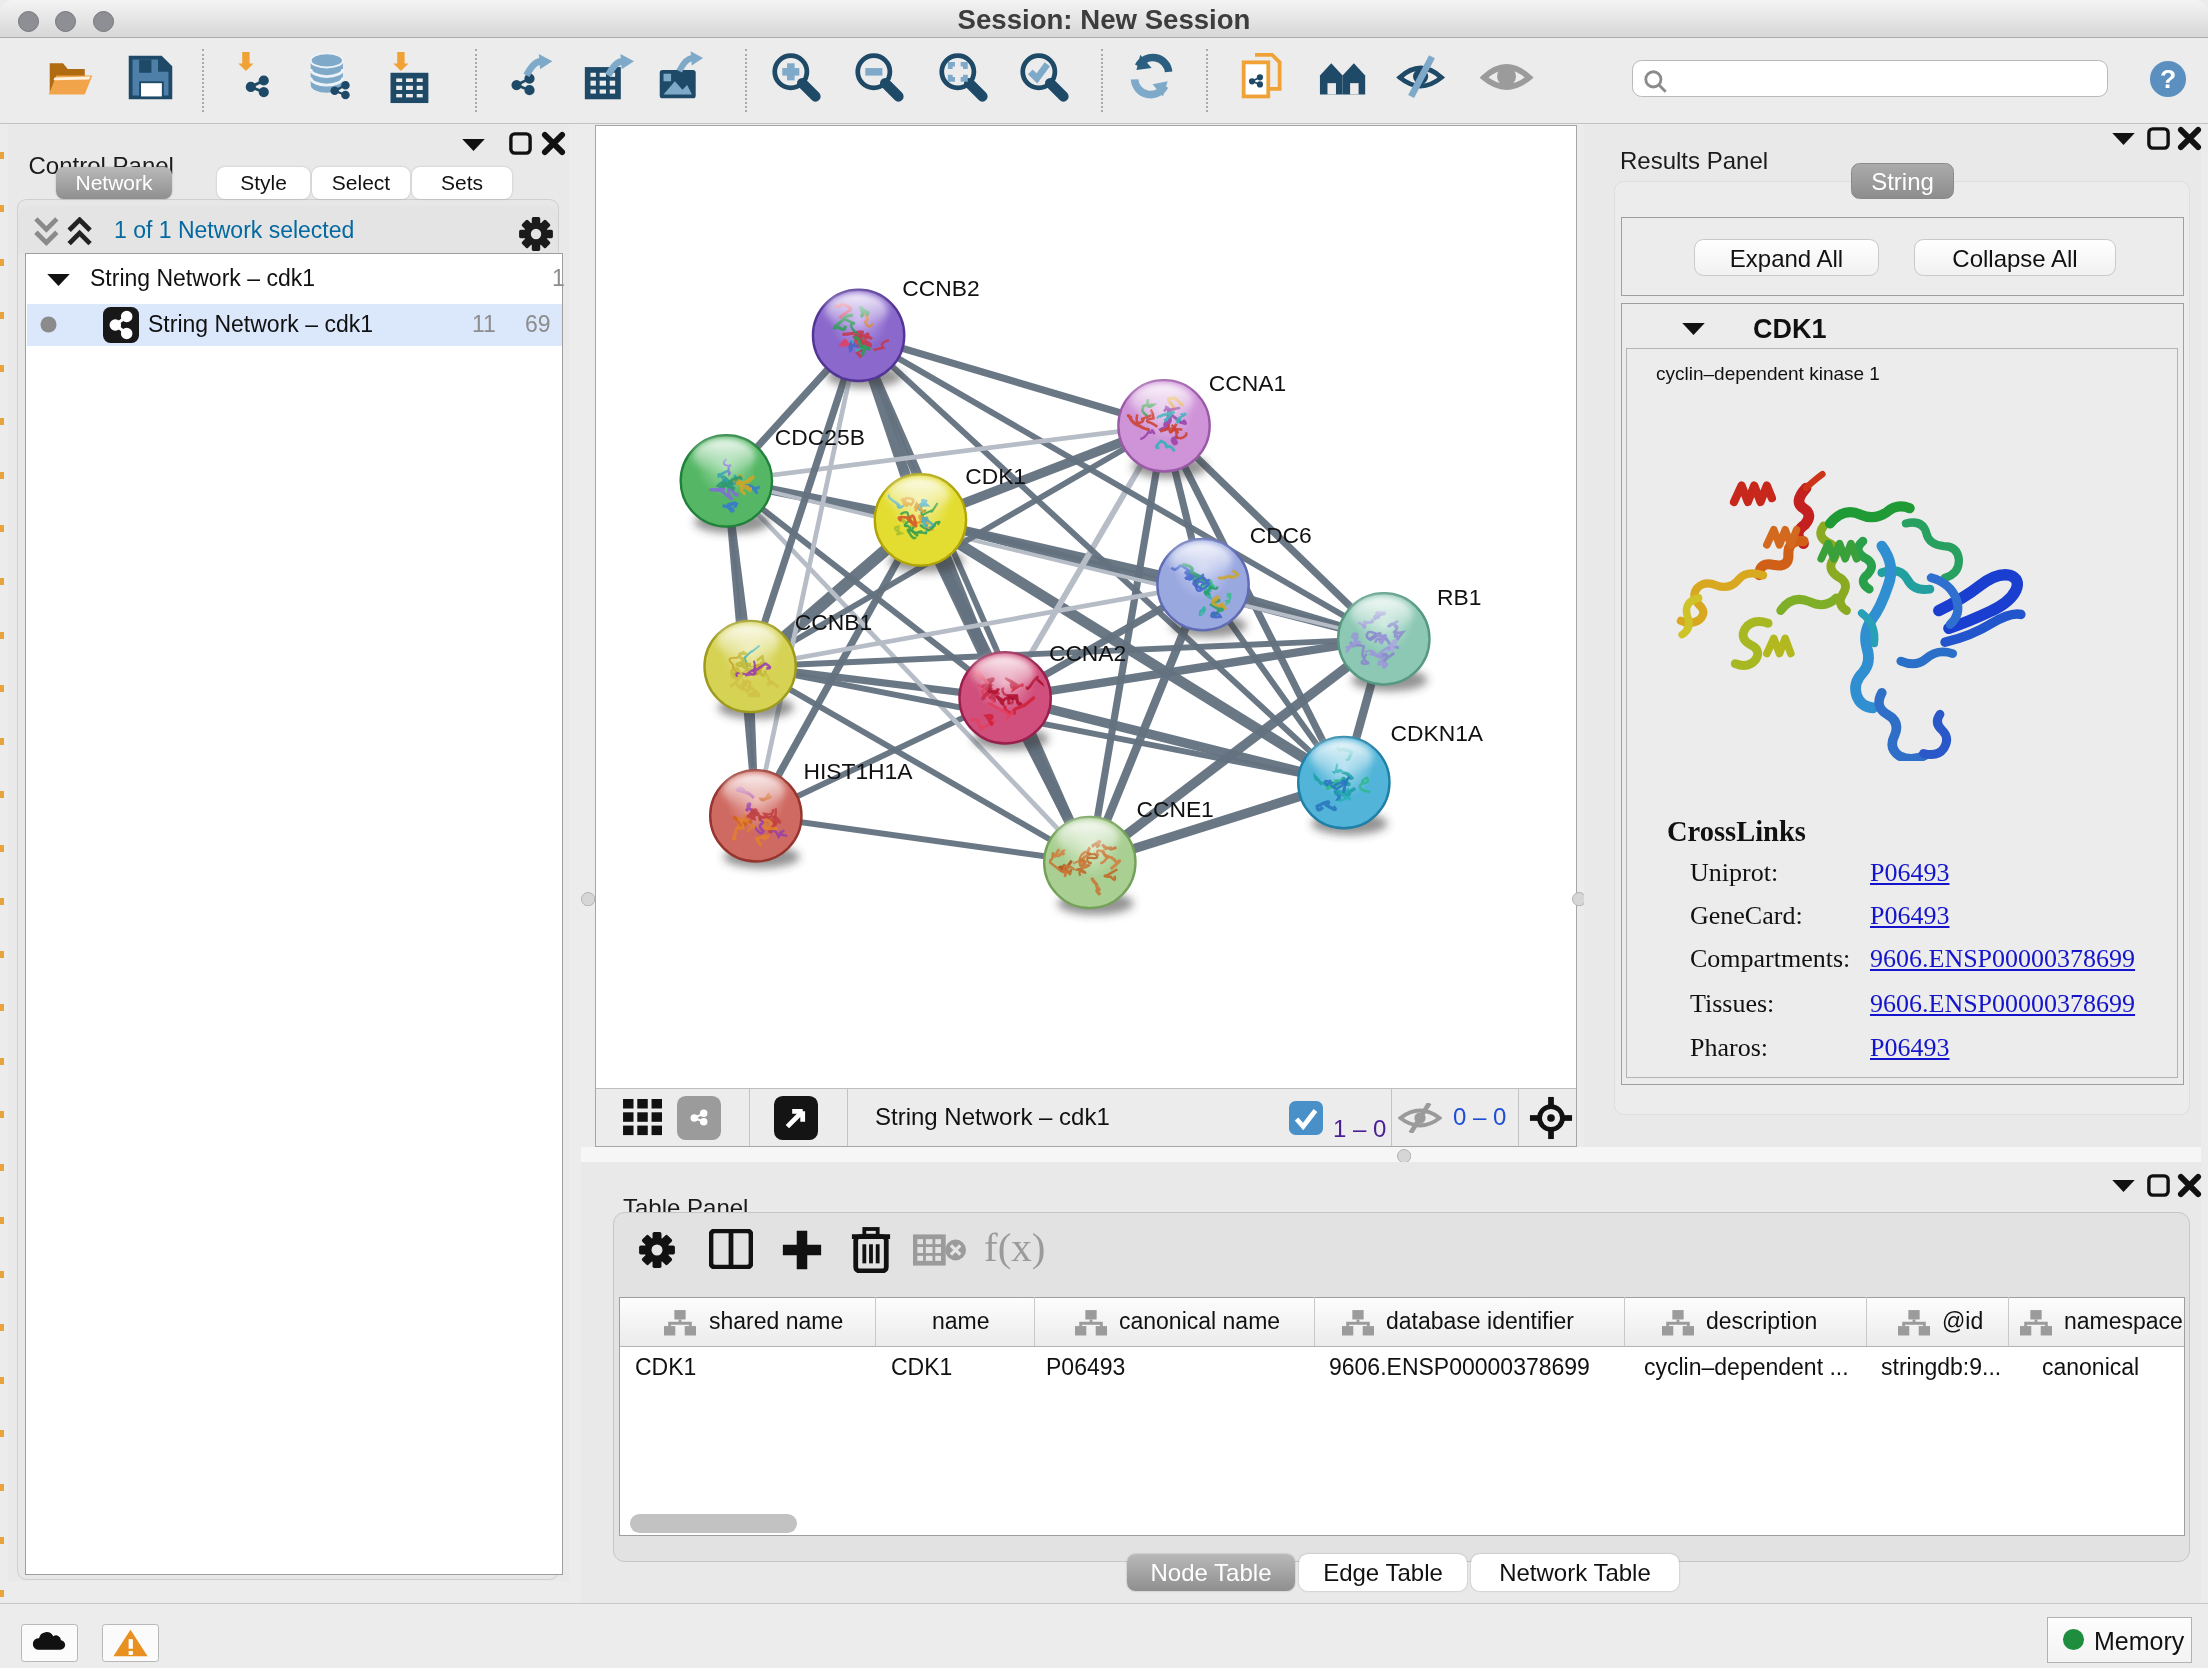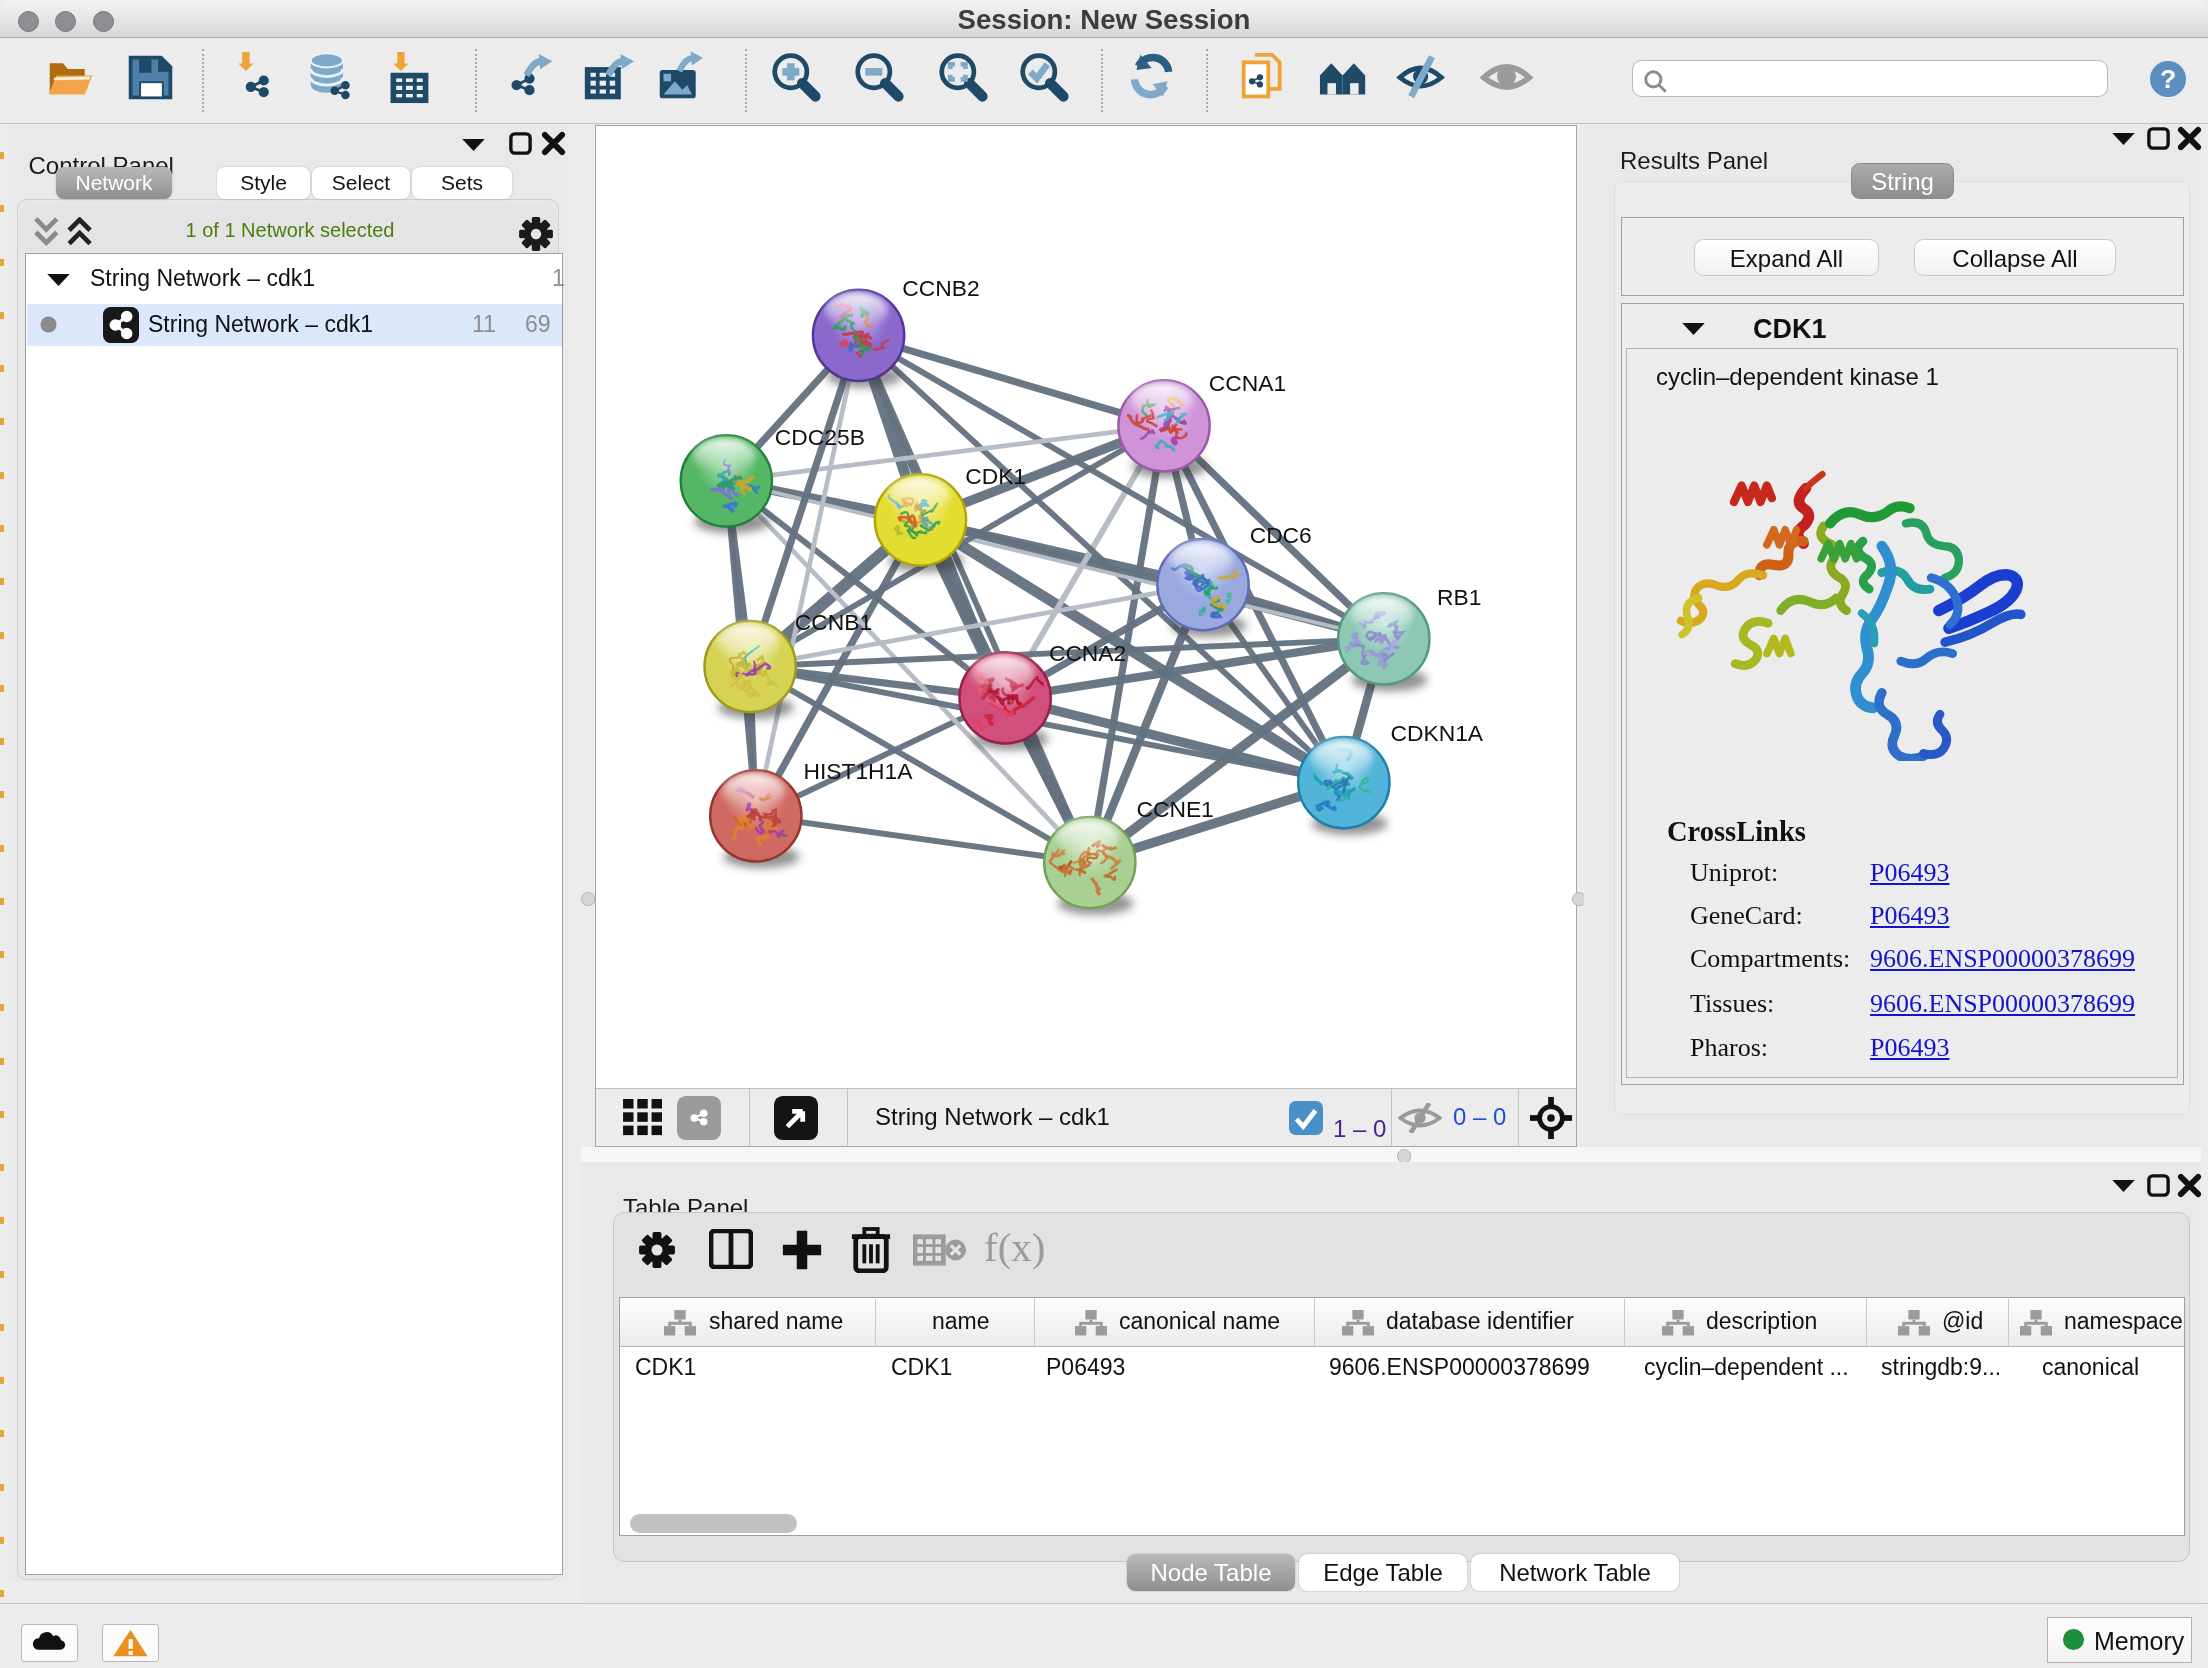--- a/index.html
+++ b/index.html
@@ -202,21 +202,21 @@
   </svg>
 <svg class="abs" style="left:541px;top:131px" width="25" height="25" viewBox="0 0 26 26" xmlns="http://www.w3.org/2000/svg">
     <path d="M4 4 L22 22 M22 4 L4 22" stroke="#111" stroke-width="6" stroke-linecap="round"></path>
   </svg>
 <div class="abs cpbody"></div>
 <div class="tab" style="left:217px;width:93px">Style</div>
 <div class="tab" style="left:312px;width:98px">Select</div>
 <div class="tab" style="left:412px;width:100px">Sets</div>
 <div class="tab tabsel" style="left:56px;width:116px">Network</div>
 <div class="abs cpbar"></div>
-<div class="abs" style="left:114px;top:206px;width:352px;height:48px;line-height:48px;font-size:20px;text-align:center;color:#4d7c0f">1 of 1 Network selected</div>
+<div class="abs" style="left:114px;top:206px;width:352px;height:48px;line-height:48px;font-size:23px;text-align:left;color:#0369a1">1 of 1 Network selected</div>
 <svg class="abs" style="left:28.5px;top:217px" width="105" height="28.5" viewBox="0 0 110 30" xmlns="http://www.w3.org/2000/svg">
     <path d="M 7 2.0 L 18 13.0 L 29 2.0" fill="none" stroke="#8a8a8a" stroke-width="5"></path>
     <path d="M 7 16.0 L 18 27.0 L 29 16.0" fill="none" stroke="#8a8a8a" stroke-width="5"></path>
     <path d="M 42 14.0 L 53 3.0 L 64 14.0" fill="none" stroke="#222" stroke-width="5"></path>
     <path d="M 42 28.0 L 53 17.0 L 64 28.0" fill="none" stroke="#222" stroke-width="5"></path>
   </svg>
 <svg class="abs" style="left:514px;top:212px" width="44" height="44" viewBox="0 0 46 46" xmlns="http://www.w3.org/2000/svg">
     <g>
       <rect x="18.58" y="5.32" width="8.84" height="8.5" rx="1.7000000000000002" fill="#1b1b1b" transform="rotate(0 23 23)"></rect>
       <rect x="18.58" y="5.32" width="8.84" height="8.5" rx="1.7000000000000002" fill="#1b1b1b" transform="rotate(45 23 23)"></rect>
@@ -739,21 +739,21 @@
 <div class="abs stringtab">String</div>
 <div class="ebox" style="left:1621px;top:217px;width:563px;height:79px"></div>
 <div class="btn" style="left:1694px;top:239px;width:185px;height:37px;line-height:37px">Expand All</div>
 <div class="btn" style="left:1914px;top:239px;width:202px;height:37px;line-height:37px">Collapse All</div>
 <div class="ebox" style="left:1621px;top:303px;width:563px;height:782px"></div>
 <svg class="abs" style="left:1681px;top:321px" width="25" height="15" viewBox="0 0 26 16">
     <path d="M1 2 L25 2 L13 15 Z" fill="#111"></path>
   </svg>
 <div class="abs" style="left:1753px;top:314px;font-size:27px;font-weight:bold;color:#111">CDK1</div>
 <div class="ebox" style="left:1626px;top:348px;width:552px;height:730px;border-color:#b3b3b3"></div>
-<div class="abs" style="left:1656px;top:363px;font-size:24px;color:#111">cyclin–dependent kinase 1</div>
+<div class="abs" style="left:1656px;top:363px;font-size:19px;color:#111">cyclin–dependent kinase 1</div>
 <svg class="abs" style="left:1671px;top:464px" width="356" height="297" viewBox="0 0 560 470" xmlns="http://www.w3.org/2000/svg">
 <g fill="none" stroke-linecap="round">
 <path d="M 212 38 q -20 22 -4 32 q 16 10 2 26 q -20 14 -2 30" stroke="#c42020" stroke-width="17"></path>
 <path d="M 238 16 q -16 12 -26 22" stroke="#cc3318" stroke-width="10"></path>
 <path d="M 208 122 q -24 -2 -24 20 q 2 22 -22 18 q -24 -6 -24 16" stroke="#d06018" stroke-width="16"></path>
 <path d="M 144 176 q -26 -8 -38 6 q -14 18 -36 10 q -18 -8 -30 4 q -10 12 2 26 q 14 12 2 24 q -14 10 -30 2" stroke="#d8a820" stroke-width="13"></path>
 <path d="M 42 212 q -24 6 -18 28 q 8 20 -8 30" stroke="#cfc32a" stroke-width="12"></path>
 <path d="M 152 252 q -24 -8 -36 8 q -10 16 8 26 q 18 8 8 24 q -12 14 -32 6" stroke="#a8b822" stroke-width="14"></path>
 <path d="M 172 232 q 18 -26 46 -14 q 24 12 42 -6" stroke="#7fae28" stroke-width="14"></path>
 <path d="M 240 98 q -12 16 6 26 q 20 8 10 26 q -12 16 6 28 q 20 10 8 28 q -10 16 6 26" stroke="#8aaa22" stroke-width="14"></path>

